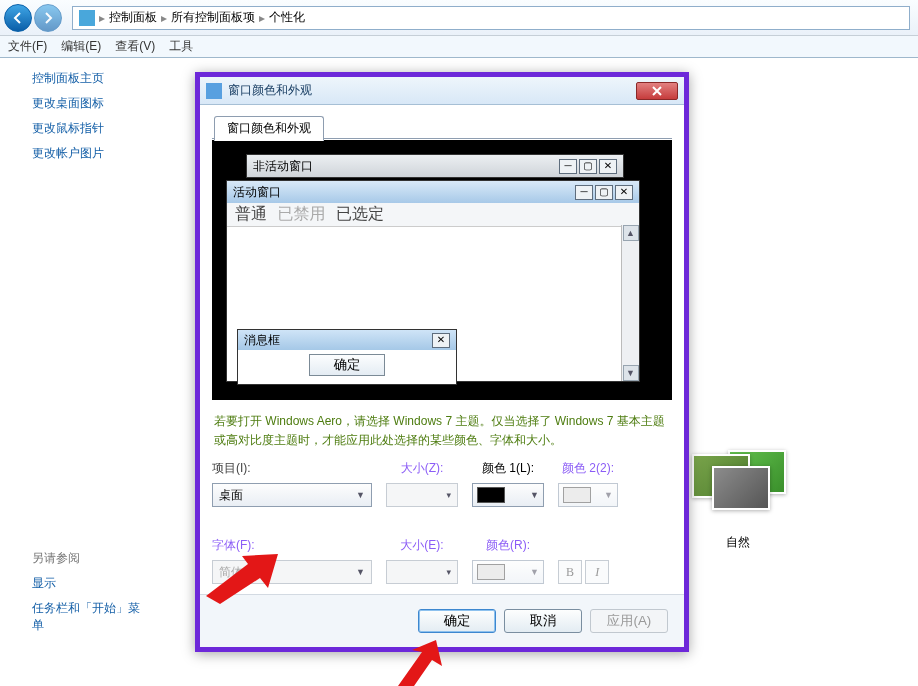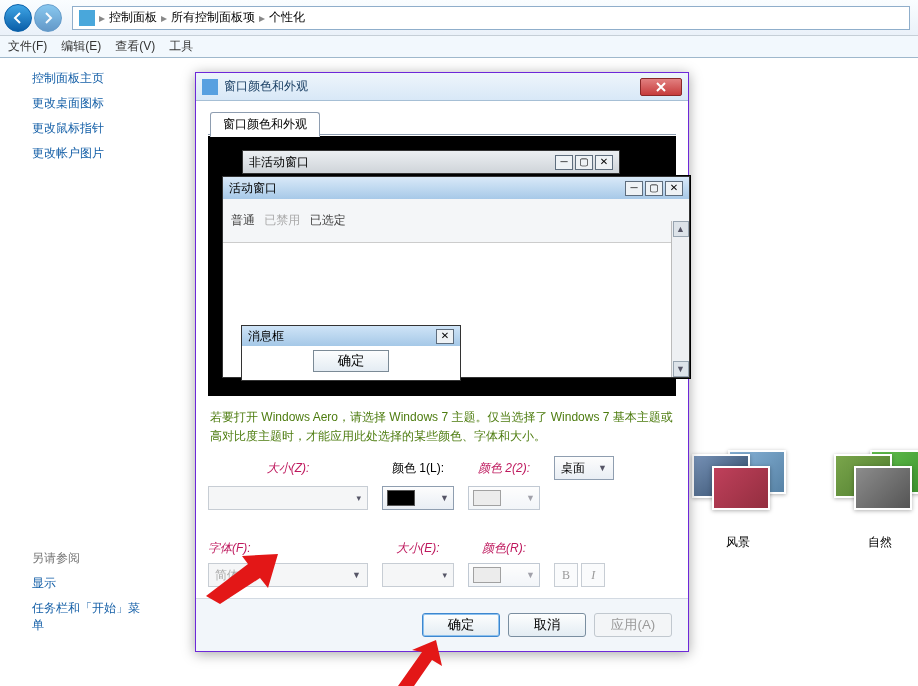--- a/index.html
+++ b/index.html
@@ -34,21 +34,21 @@
     .thumb { position: absolute; width: 58px; height: 44px; border: 2px solid #fff; box-shadow: 0 1px 4px rgba(0,0,0,.3); }
     .stack .t1 { left: 2px; top: 10px; background: linear-gradient(135deg,#7793b8,#2c4461); }
     .stack .t2 { left: 22px; top: 22px; background: linear-gradient(135deg,#bf405b,#932e3f); }
     .stack .t3 { left: 38px; top: 6px; background: linear-gradient(135deg,#88b4d9,#5782a5); }
     .stack.nat .t1 { background: linear-gradient(135deg,#7aa54b,#4c7b2d); }
     .stack.nat .t2 { background: linear-gradient(135deg,#8c8c8c,#555); }
     .stack.nat .t3 { background: linear-gradient(135deg,#63c14e,#3a8f2b); }
     .theme-label { margin-top: 12px; display: block; }
 
     
-    .dialog { position: absolute; left: 195px; top: 72px; width: 494px; height: 580px; background: #fff; border: 1px solid #6d28d9; box-shadow: 0 2px 12px rgba(0,0,0,.35); }
+    .dialog { position: absolute; left: 195px; top: 72px; width: 494px; height: 580px; background: #fff; border: 5px solid #6d28d9; box-shadow: 0 2px 12px rgba(0,0,0,.35); }
     .dlg-title { height: 28px; background: linear-gradient(#eef5fb,#d8e8f7); border-bottom: 1px solid #a6bfd5; display: flex; align-items: center; padding: 0 6px; }
     .dlg-title .ico { width: 16px; height: 16px; background: #58a0e0; margin-right: 6px; }
     .dlg-title .ttl { flex: 1; color: #1a3f64; }
     .dlg-close { width: 42px; height: 18px; background: linear-gradient(#e28080,#c63c3c); border: 1px solid #8a2828; color: #fff; display: flex; align-items: center; justify-content: center; border-radius: 2px; font-size: 12px; line-height: 1; }
 
     .dlg-body { padding: 8px 12px 12px; }
 
     
     .tabbar { position: relative; height: 26px; }
     .tab { position: absolute; top: 3px; left: 2px; background: #fff; border: 1px solid #8e9db0; border-bottom: 1px solid #fff; padding: 3px 12px; border-radius: 3px 3px 0 0; z-index: 2; }
@@ -56,38 +56,38 @@
 
     
     .preview { margin-top: 1px; background: #000; padding: 18px 18px 18px 40px; height: 260px; position: relative; }
     .win { position: absolute; background: #fff; border: 1px solid #333; box-shadow: 0 0 0 1px #000; }
     .win-title { height: 22px; background: linear-gradient(#d9e9f8,#a7c9e8); display: flex; align-items: center; padding: 0 6px; font-size: 12px; justify-content: space-between; }
     .win-title.inactive { background: linear-gradient(#eceff2,#cfd4d9); }
     .win-btns { display: flex; gap: 2px; }
     .wb { width: 18px; height: 15px; background: #eef2f5; border: 1px solid #5e6d7d; display: flex; align-items: center; justify-content: center; font-size: 10px; line-height: 1; }
 
     .win1 { left: 34px; top: 14px; width: 378px; height: 24px; }
-    .win2 { left: 14px; top: 40px; width: 468px; height: 202px; }
-    .menuline { padding: 13px 8px; font-size: 12px; color: #444; border-bottom: 1px solid #ccc; background: #f4f6f8; }
+    .win2 { left: 14px; top: 40px; width: 414px; height: 202px; }
+    .menuline { padding: 1px 8px; font-size: 16px; color: #444; border-bottom: 1px solid #ccc; background: #f4f6f8; }
     .menuline .dis { color: #aaa; margin: 0 6px; }
     .content-txt { padding: 4px 8px; }
     .scroll { position: absolute; right: 0; top: 44px; bottom: 0; width: 18px; background: #eef0f3; border-left: 1px solid #bbb; display:flex; flex-direction:column; justify-content:space-between; align-items:center; }
     .sarrow { width: 16px; height: 16px; background: #dde3e9; border: 1px solid #97a4b0; display:flex;align-items:center;justify-content:center;font-size:9px;color:#556; }
 
-    .msgbox { position: absolute; left: 18px; top: 148px; width: 220px; background: #fff; border: 1px solid #333; }
+    .msgbox { position: absolute; left: 10px; top: 148px; width: 220px; background: #fff; border: 1px solid #333; }
     .msg-title { background: linear-gradient(#cfe4f7,#a5c8e7); padding: 2px 6px; display:flex; justify-content:space-between; align-items:center; height:20px; }
     .msg-body { padding: 4px 8px 6px; }
     .msg-btn { display:block; margin: 4px auto 8px; width: 76px; height: 22px; border: 1px solid #7b8a96; background: linear-gradient(#fcfdfe,#e4ecf3); }
 
     .note { margin: 12px 2px 10px; line-height: 1.6; color: #4d7c0f; }
 
     
     .grid { display: grid; grid-template-columns: 160px 72px 72px 60px; column-gap: 14px; row-gap: 6px; align-items: center; }
     .lbl { color: #444; }
-    .lbl.dis, .subl.dis { color: #be185d; font-style: italic; }
+    .lbl.dis, .subl.dis { color: #8b5cf6; }
     .subl { font-size: 12px; text-align: center; }
     .sel, .spin, .colbtn { height: 24px; border: 1px solid #8f9eb0; background: linear-gradient(#fdfdfd,#e9eef4); display: flex; align-items: center; padding: 0 6px; justify-content: space-between; }
     .sel.dis, .spin.dis { border-color: #c7cdd4; color: #aaa; background: #f5f6f7; }
     .caret { font-size: 9px; color: #556; }
     .colbtn { padding: 0 4px; }
     .colbtn.dis { opacity: .55; }
     .swatch { width: 28px; height: 16px; background: #000; border: 1px solid #555; }
     .bi { width: 24px; height: 24px; border: 1px solid #c7cdd4; background: #fafbfc; display:inline-flex;align-items:center;justify-content:center;color:#999;font-family:serif; }
 
     .row2 { margin-top: 30px; }
@@ -149,28 +149,20 @@
     <div class="side-sec2">
       <span class="muted">另请参阅</span>
       <a class="side-link">显示</a>
       <a class="side-link">任务栏和「开始」菜单</a>
     </div>
   </div>
 
   <div class="content">
     <div class="themes">
       <div class="theme">
-        <div class="stack">
-            <div class="thumb t3"></div>
-            <div class="thumb t1"></div>
-            <div class="thumb t2"></div>
-          </div>
-        <span class="theme-label">风景</span>
-      </div>
-      <div class="theme">
         <div class="stack nat">
             <div class="thumb t3"></div>
             <div class="thumb t1"></div>
             <div class="thumb t2"></div>
           </div>
         <span class="theme-label">自然</span>
       </div>
     </div>
 
   </div>
@@ -230,20 +222,21 @@
             <span class="wb">✕</span>
           </div>
           <button class="msg-btn">确定</button>
         </div>
       </div>
     </div>
 
     <p class="note">若要打开 Windows Aero，请选择 Windows 7 主题。仅当选择了 Windows 7 基本主题或高对比度主题时，才能应用此处选择的某些颜色、字体和大小。</p>
 
     <div class="grid">
+      <span class="lbl">项目(I):</span>
       <span class="subl dis">大小(Z):</span>
       <span class="subl">颜色 1(L):</span>
       <span class="subl dis">颜色 2(2):</span>
 
       <div class="sel">
         <span>桌面</span>
         <span class="caret">▼</span>
       </div>
       <div class="spin dis">
           <span></span>

